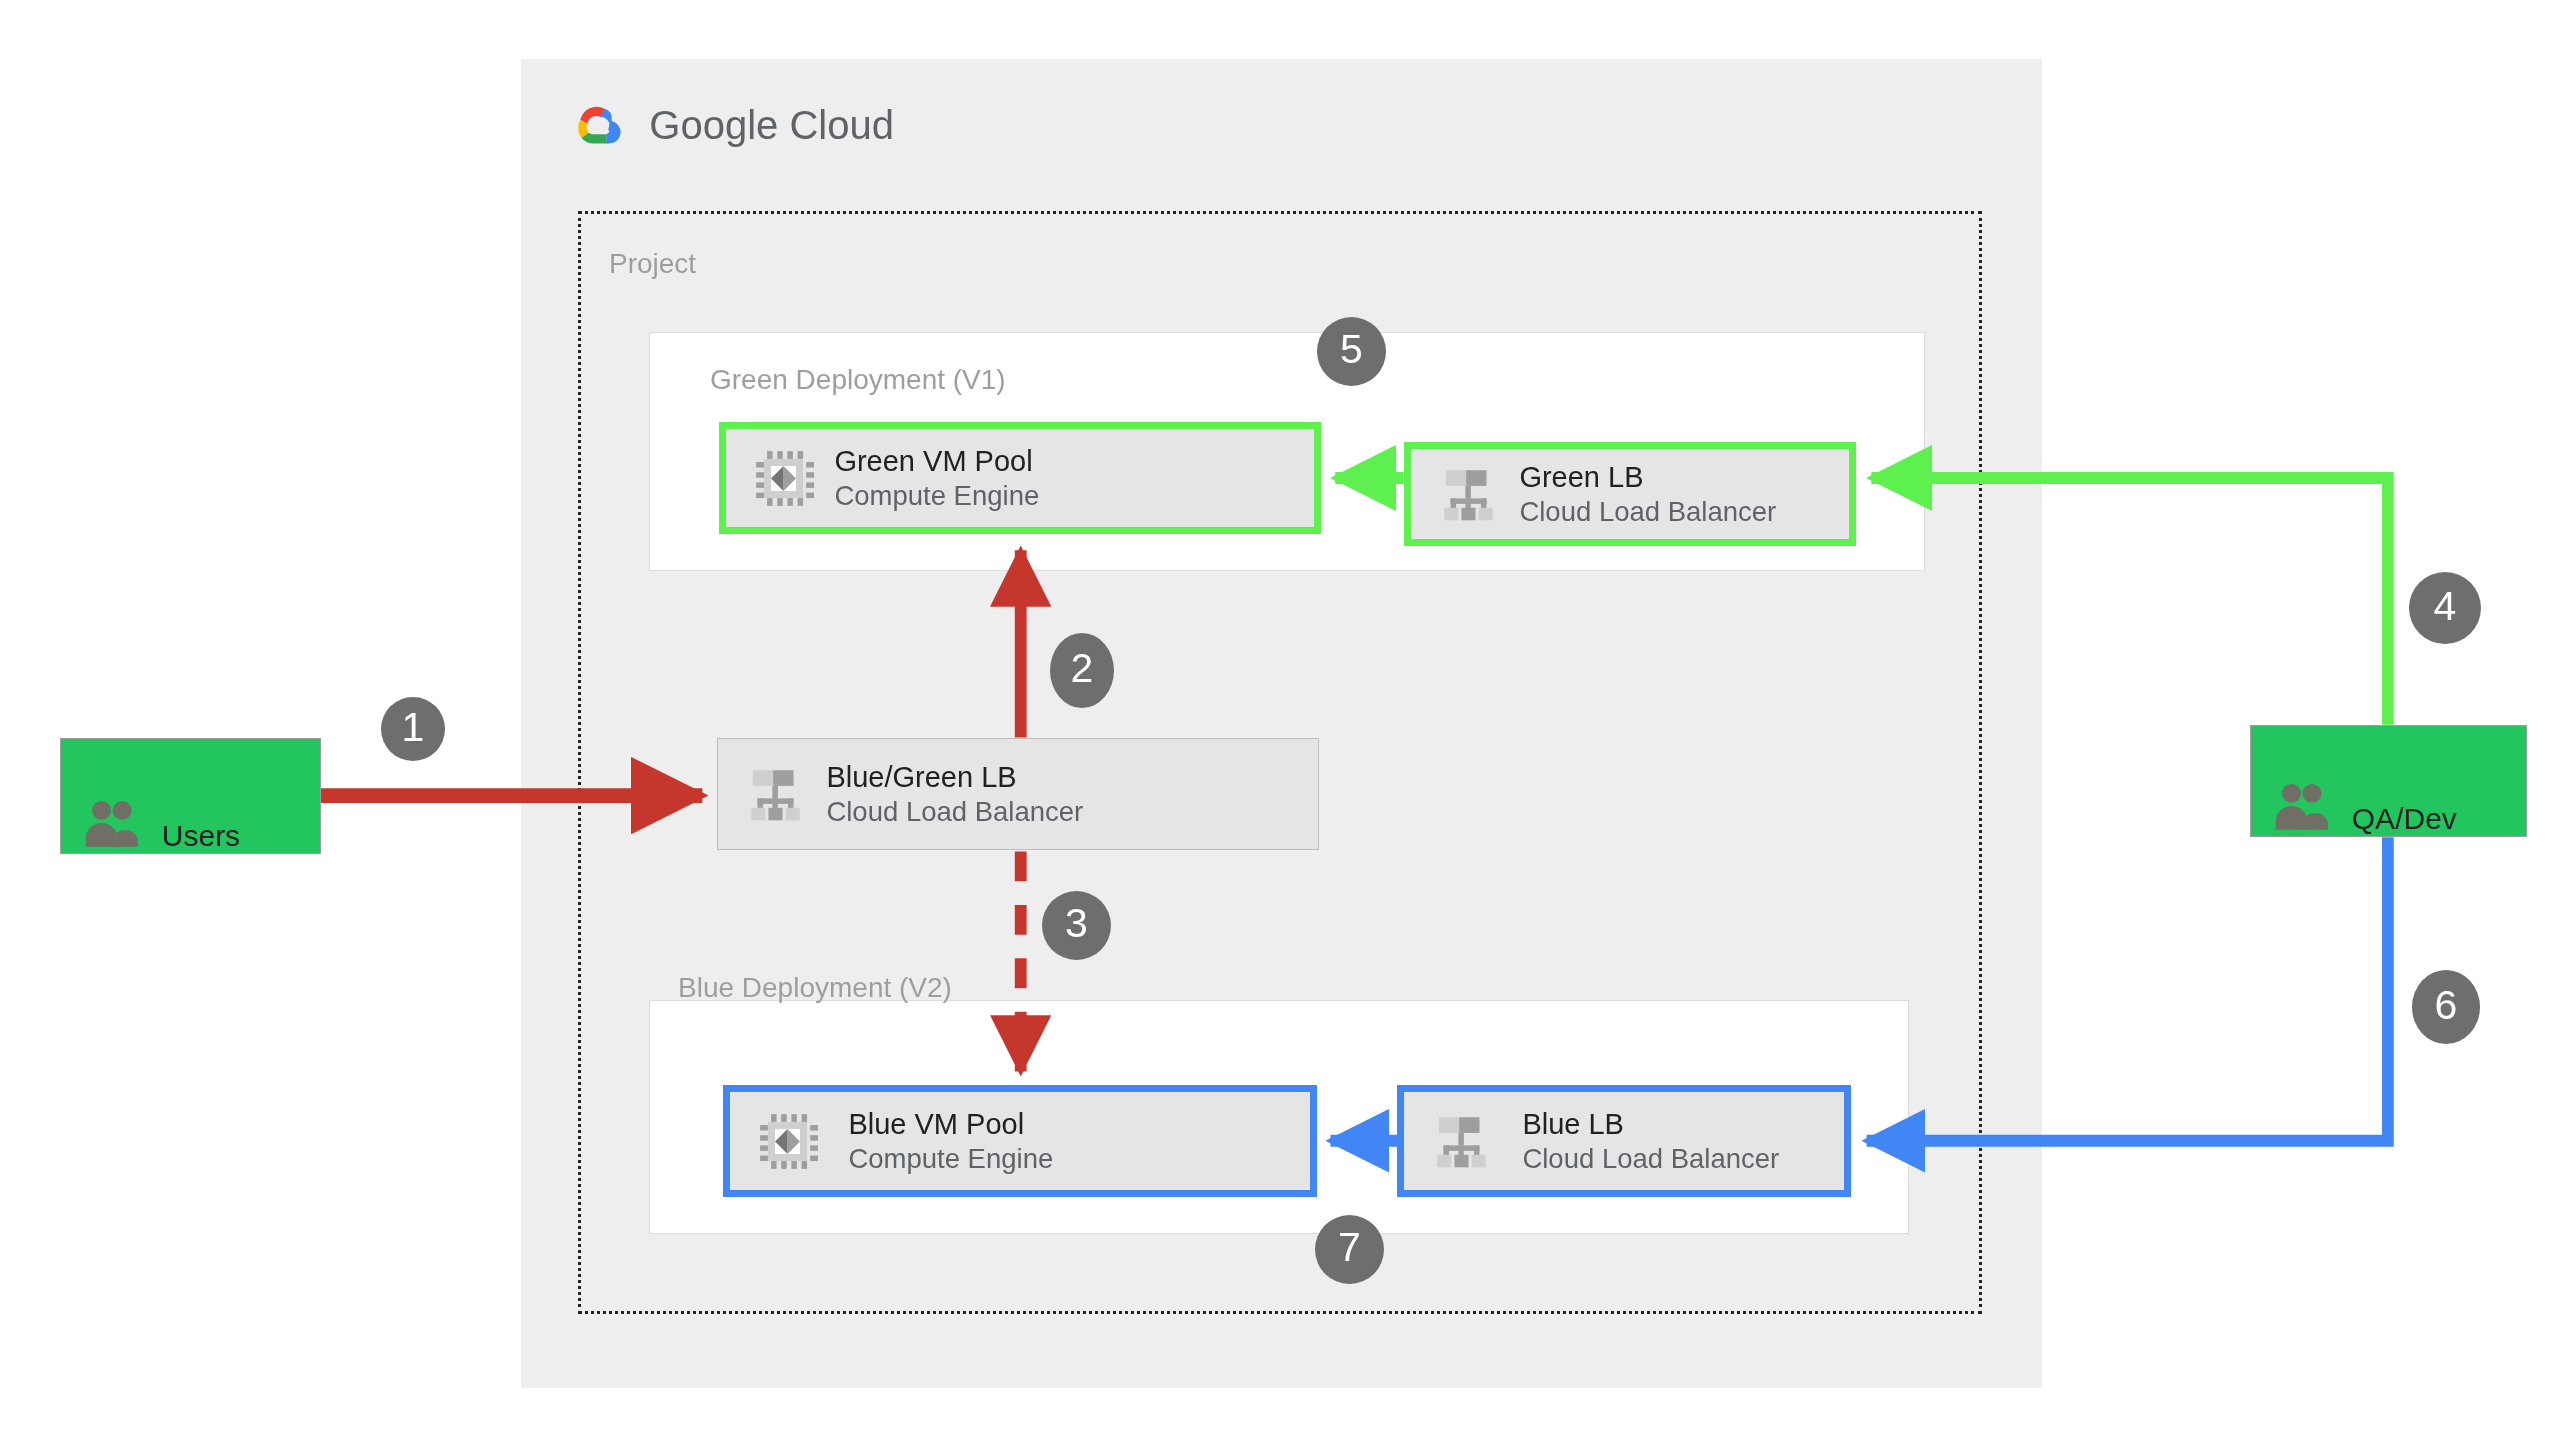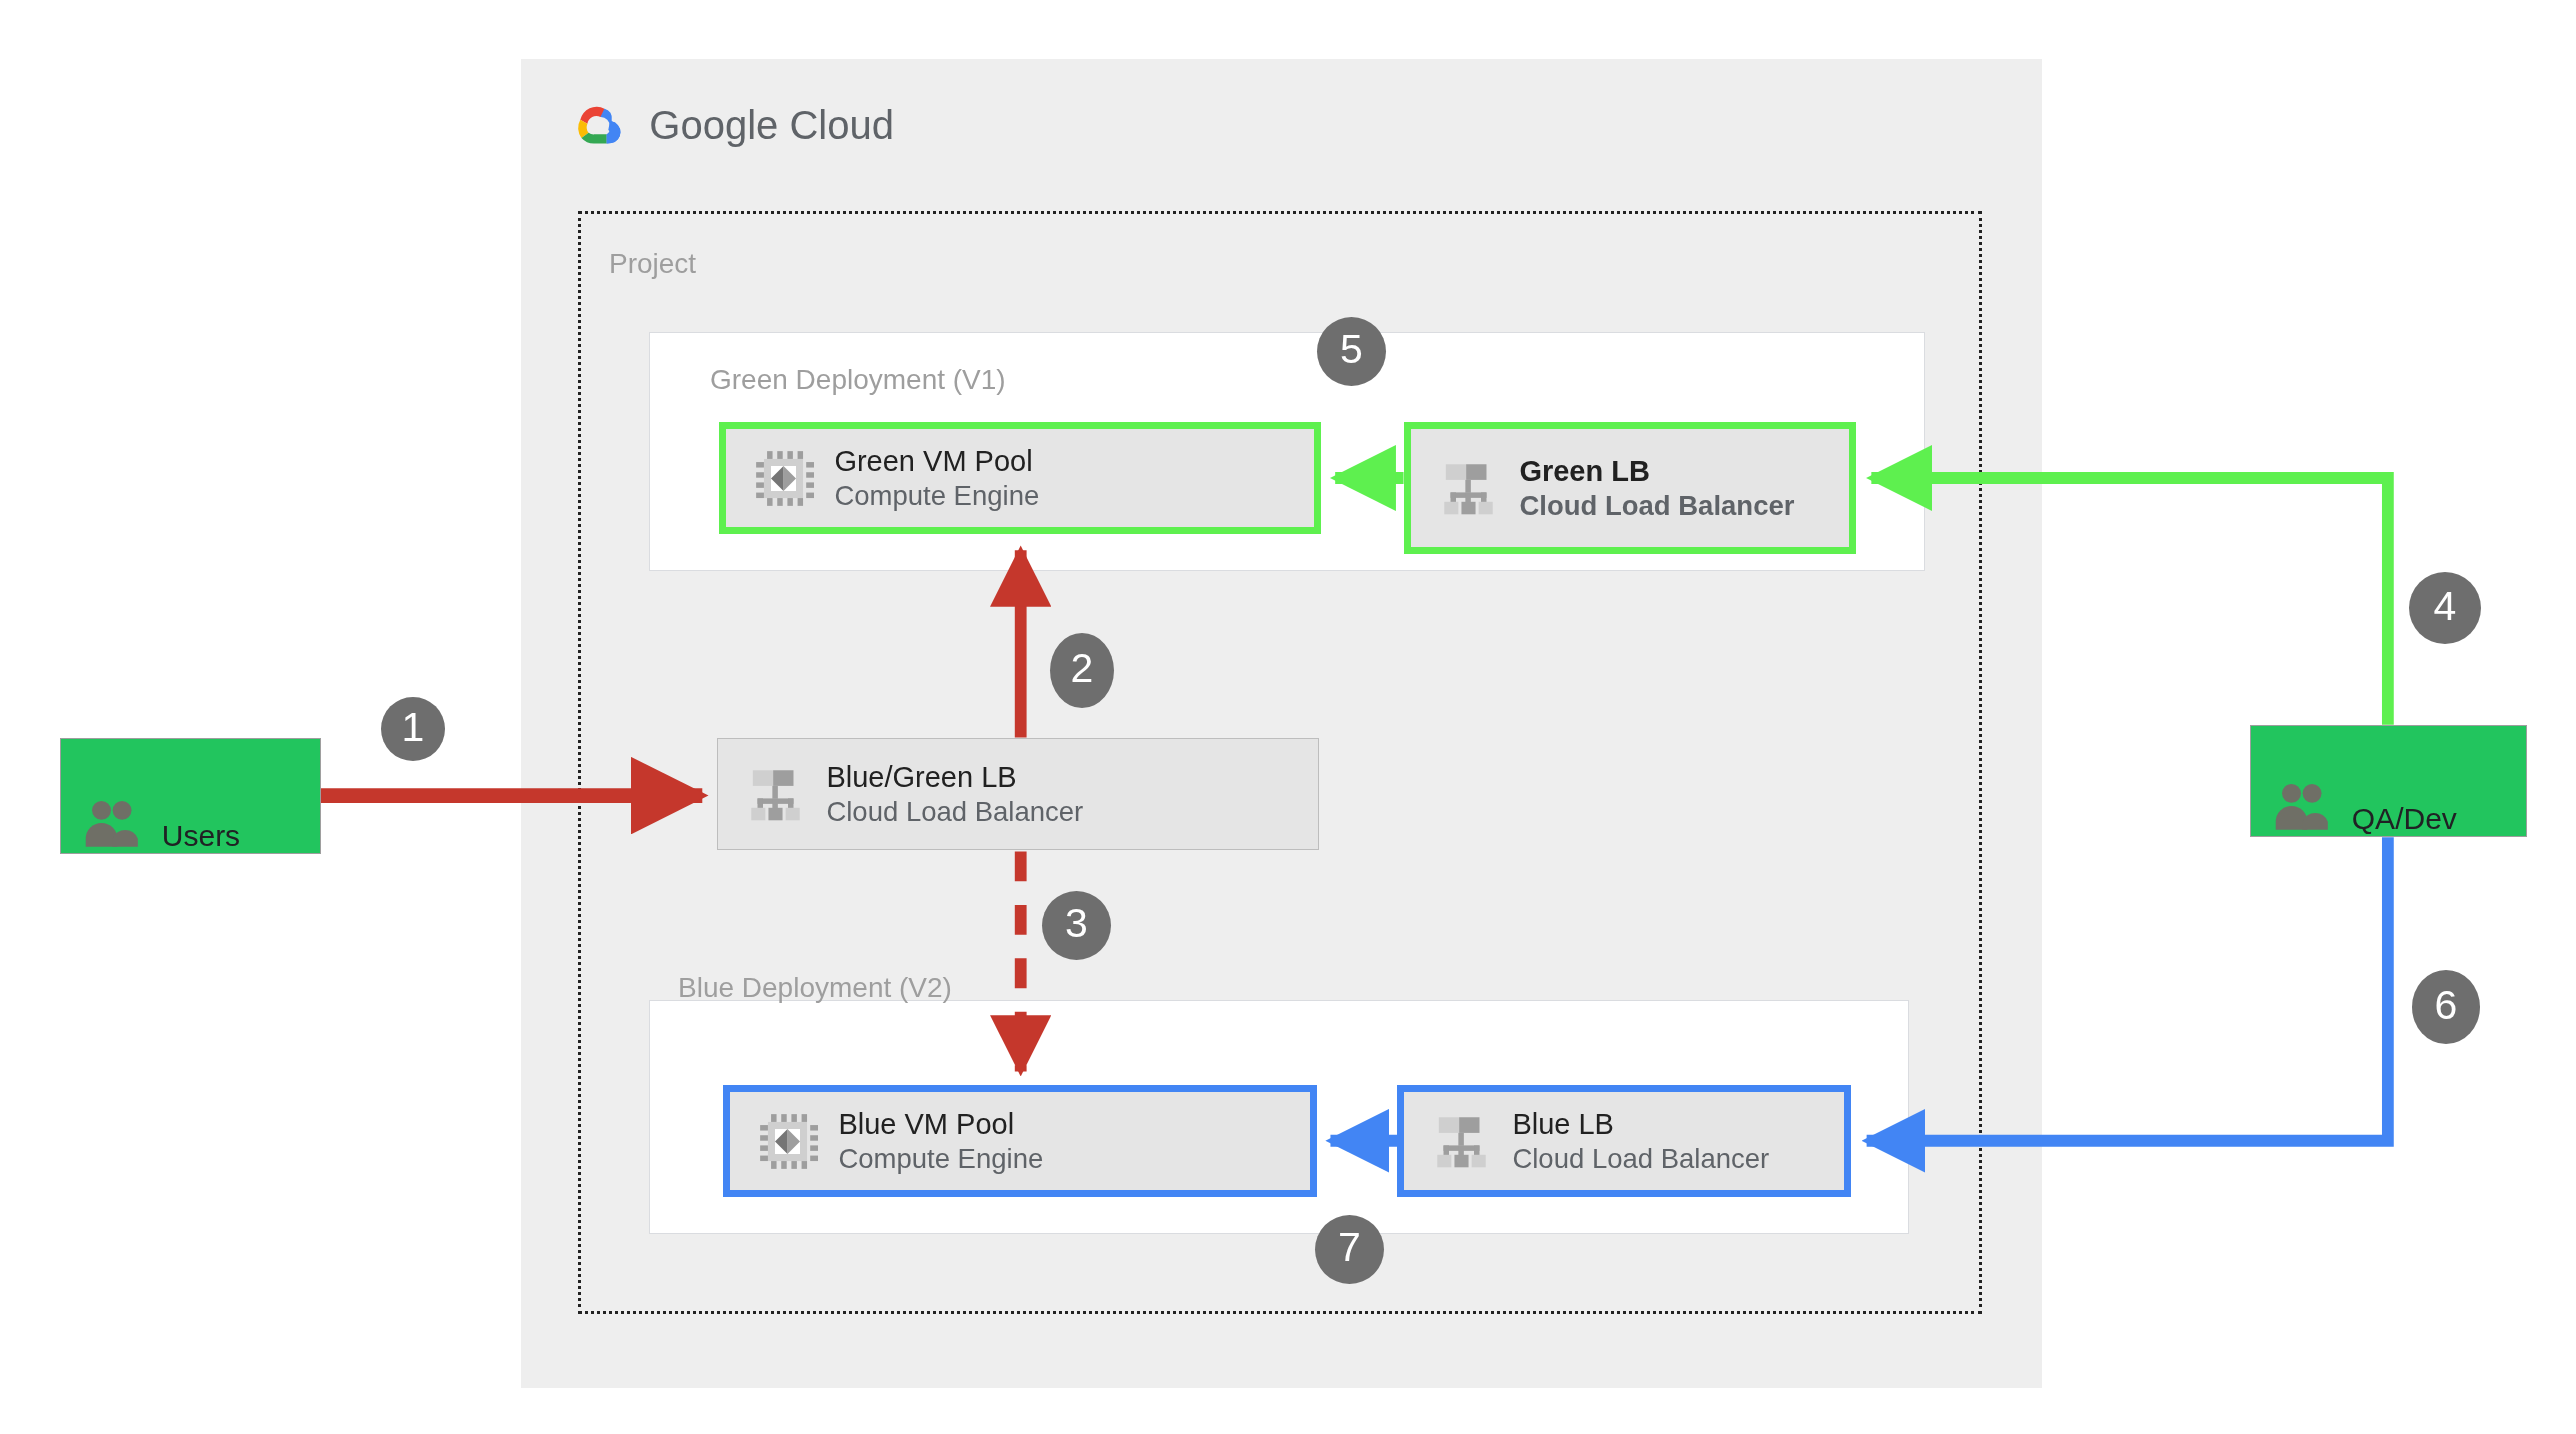--- a/index.html
+++ b/index.html
@@ -76,21 +76,21 @@
 
   
   .card {
     background: #e5e5e5;
     box-sizing: border-box;
     display: flex;
     align-items: center;
     padding-left: 27px;
   }
   .card.green  { border: 7px solid #5ef04f; }
-  .card.blue   { border: 7px solid #4285f4; }
+  .card.blue   { border: 7px solid #4285f4; gap: 10px; }
   .card.plain  { border: 1.6px solid #bdbdbd; }
 
   .card-icon {
     width: 61px;
     height: 61px;
     flex: 0 0 61px;
     margin-right: 20.4px;
   }
   .card-text { display: flex; flex-direction: column; justify-content: center; }
   .card-title {
@@ -100,21 +100,21 @@
     white-space: nowrap;
   }
   .card-sub {
     font-size: 27.5px;
     color: #5f6368;
     line-height: 1.25;
     white-space: nowrap;
   }
 
   #green-vm-card { left: 719px; top: 422px; width: 602px; height: 112px; }
-  #green-lb-card { left: 1404px; top: 422px; width: 452px; height: 132px; font-weight: bold; }
+  #green-lb-card { left: 1404px; top: 442px; width: 452px; height: 104px; }
   #bg-lb-card    { left: 717px; top: 738px; width: 602px; height: 112px; }
   #blue-vm-card  { left: 723px; top: 1085px; width: 594px; height: 112px; }
   #blue-lb-card  { left: 1397px; top: 1085px; width: 454px; height: 112px; }
 
   
   .actor {
     background: #22c55e;
     border: 1.6px solid #9e9e9e;
     box-sizing: border-box;
     display: flex;

